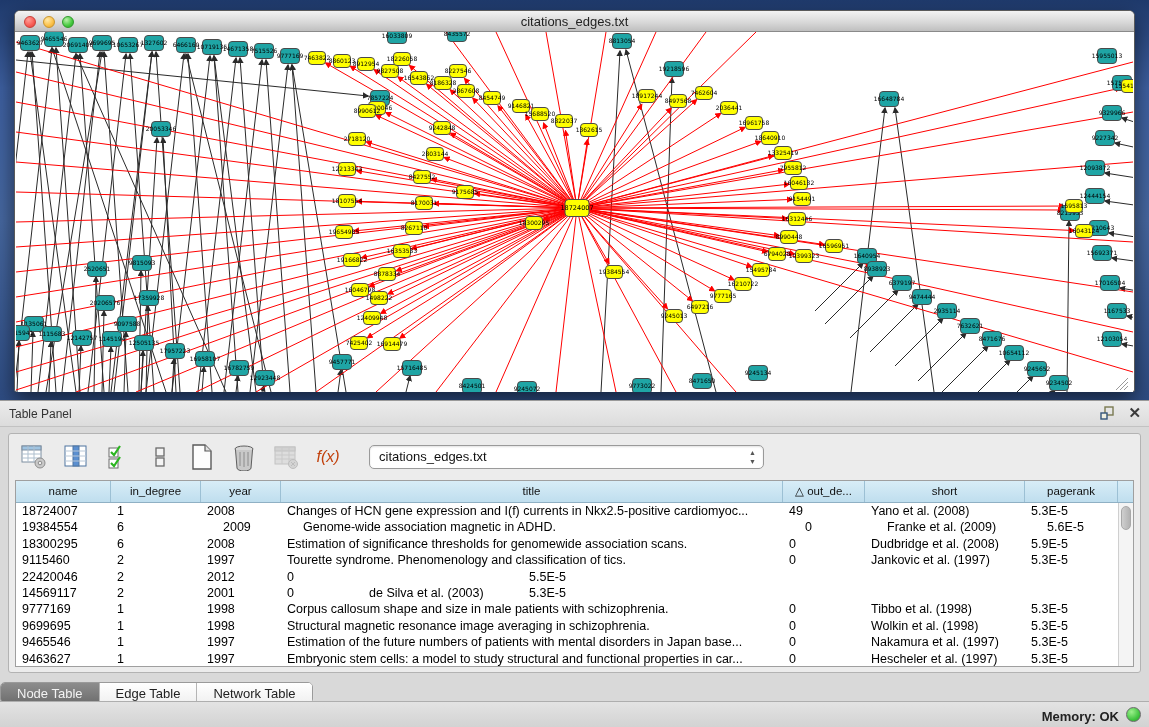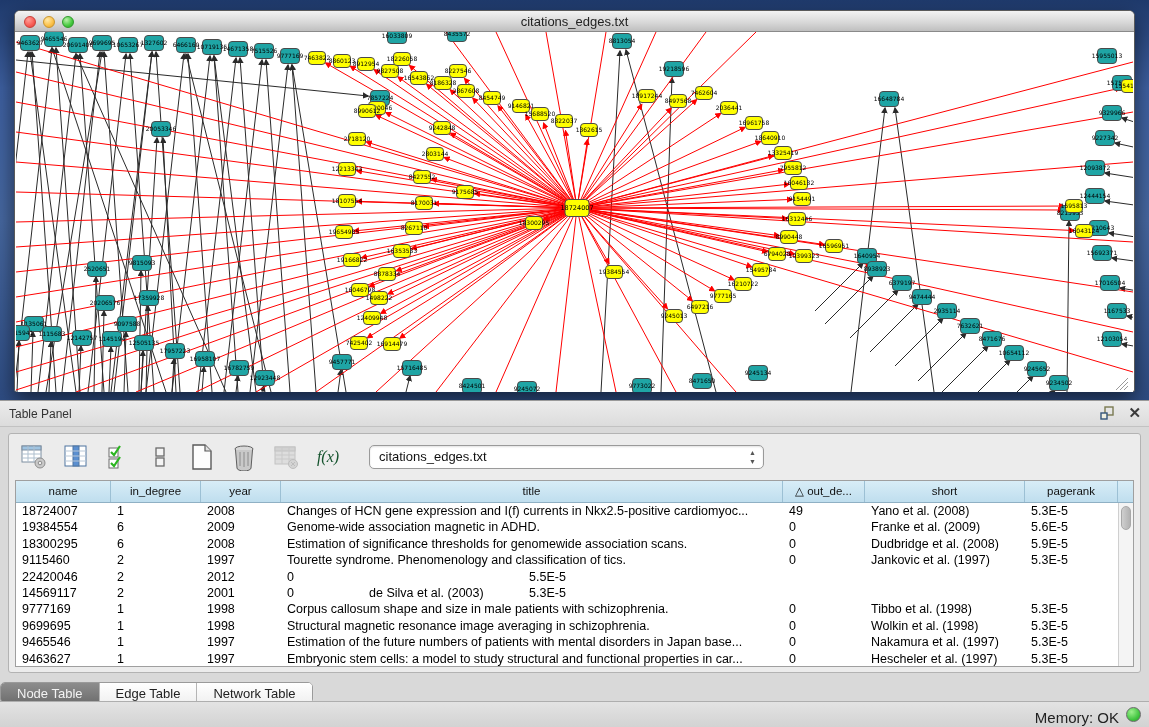--- a/index.html
+++ b/index.html
@@ -63,21 +63,21 @@
     display:flex; justify-content:flex-start; }
   .seg { display:flex; height:22px; border:1px solid #9a9a9a; border-radius:5px;
     overflow:hidden; background:#fff; box-shadow:0 1px 1px rgba(255,255,255,.6); }
   .seg-btn { padding:0 16px; font-size:13px; line-height:21px; color:#222;
     background:linear-gradient(180deg,#ffffff,#f0f0f0); border-right:1px solid #b5b5b5; }
   .seg-btn:last-child { border-right:none; }
   .seg-btn.sel { background:linear-gradient(180deg,#8d8d8d,#6e6e6e); color:#f3f3f3; }
 
   .statusbar { position:absolute; left:0; top:300px; width:1149px; height:27px;
     background:linear-gradient(180deg,#e3e3e3,#d2d2d2); border-top:1px solid #aeaeae; }
-  .mem { position:absolute; right:30px; top:7px; font-size:15px; color:#222; }
+  .mem { position:absolute; right:30px; top:7px; font-size:13px; color:#222;font-weight:bold; }
   .memdot { position:absolute; right:8px; top:5px; width:15px; height:15px; border-radius:50%;
     background:radial-gradient(circle at 35% 30%,#9cf08c,#3cc23c 65%,#2b9e2b); border:1px solid #6a6a6a; }
 
   svg text { font-family:"DejaVu Sans", sans-serif; }
 </style>
 </head>
 <body>
 
 <div class="desktop">
   <div class="net-window">
@@ -601,21 +601,21 @@
         <svg width="26" height="26">
             <g>
           <rect x="2" y="3" width="20" height="17" fill="#cfcfcf" stroke="#9a9a9a"></rect>
           <rect x="2" y="3" width="20" height="4" fill="#b8b8b8" stroke="#9a9a9a"></rect>
           <path d="M9 3v17 M16 3v17 M2 11h20 M2 15h20" stroke="#a8a8a8" fill="none"></path>
           <circle cx="20" cy="20" r="4.5" fill="#bdbdbd" stroke="#8f8f8f"></circle>
           <path d="M18 18l4 4 M22 18l-4 4" stroke="#8f8f8f"></path>
         </g>
           </svg>
       </span>
-      <span class="tb-btn" style="font-family:Liberation Serif, serif; font-style:italic; font-size:16px; color:#14532d;">
+      <span class="tb-btn" style="font-family:Liberation Sans, sans-serif; font-style:italic; font-size:16px; color:#c2410c;">
         <span>f(x)</span>
       </span>
       <div class="combo">
         <span>citations_edges.txt</span>
         <span class="arrows">▲<br>▼</span>
       </div>
     </div>
 
     <div class="tablewrap">
       <div class="thead" id="thead">
@@ -633,21 +633,21 @@
             <div class="td" style="width: 90px;">1</div>
             <div class="td" style="width: 80px;">2008</div>
             <div class="td" style="width: 502px;">Changes of HCN gene expression and I(f) currents in Nkx2.5-positive cardiomyoc...</div>
             <div class="td" style="width: 82px;">49</div>
             <div class="td" style="width: 160px;">Yano et al. (2008)</div>
             <div class="td" style="width: 93px;">5.3E-5</div>
           </div>
           <div class="tr">
             <div class="td" style="width: 95px;">19384554</div>
             <div class="td" style="width: 90px;">6</div>
-            <div class="td" style="width: 80px;">2009</div>
+            <div class="td" style="width: 80px; margin-left: 16px;">2009</div>
             <div class="td" style="width: 502px;">Genome-wide association magnetic in ADHD.</div>
             <div class="td" style="width: 82px;">0</div>
             <div class="td" style="width: 160px;">Franke et al. (2009)</div>
             <div class="td" style="width: 93px;">5.6E-5</div>
           </div>
           <div class="tr">
             <div class="td" style="width: 95px;">18300295</div>
             <div class="td" style="width: 90px;">6</div>
             <div class="td" style="width: 80px;">2008</div>
             <div class="td" style="width: 502px;">Estimation of significance thresholds for genomewide association scans.</div>

